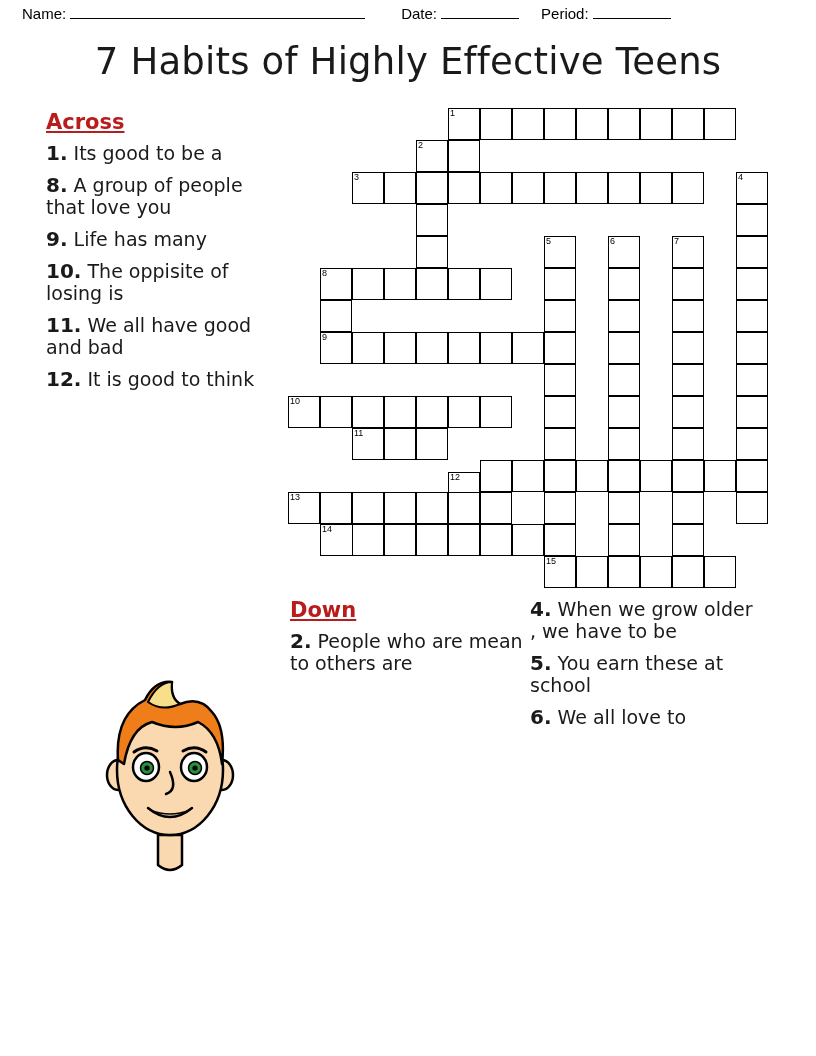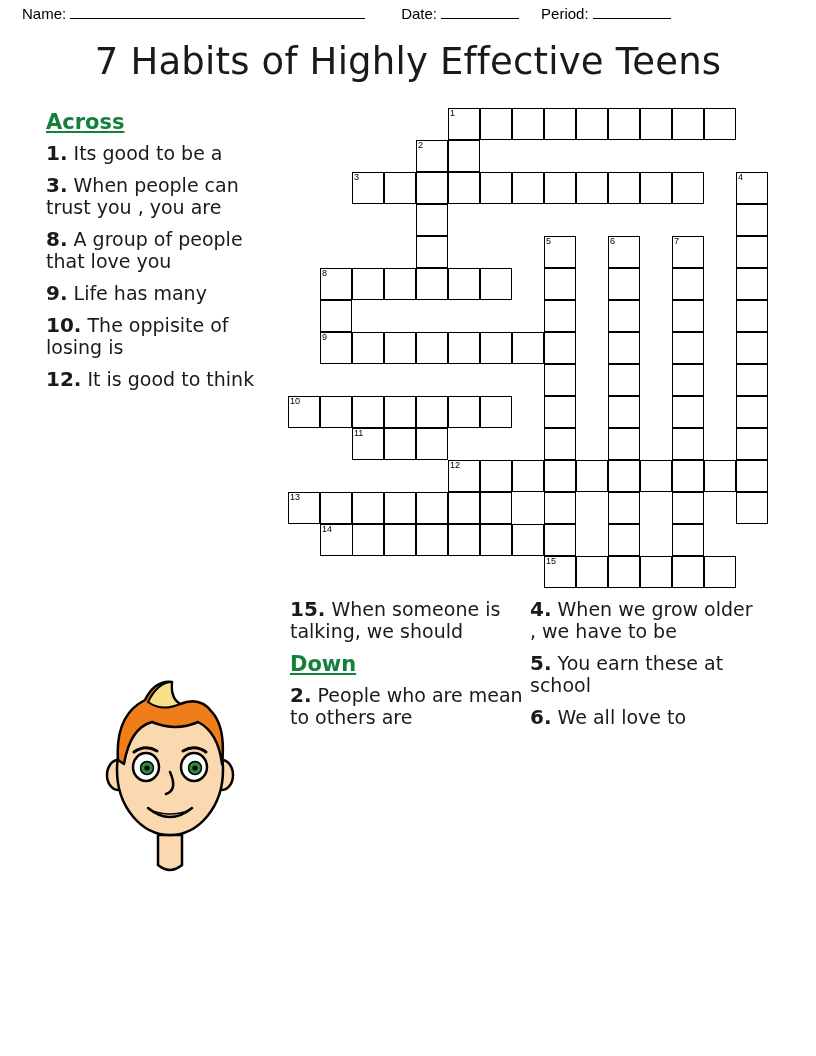--- a/index.html
+++ b/index.html
@@ -64,21 +64,21 @@
   }
   .clue .num {
     font-weight: bold;
     font-size: 20px;
   }
   .section-head {
     font-size: 21px;
     font-weight: bold;
     text-decoration: underline;
     margin-bottom: 8px;
-    color: #15803d;
+    color: #b91c1c;
   }
 
   
   .col-across {
     position: absolute;
     left: 46px;
     top: 110px;
     width: 238px;
   }
 
@@ -157,46 +157,42 @@
 <div class="title">7 Habits of Highly Effective Teens</div>
 
 <div class="col-across">
   <div class="section-head">Across</div>
 
   <div class="clue">
     <span class="num">1.</span>
     <span>Its good to be a</span>
   </div>
   <div class="clue">
-    <span class="num">3.</span>
-    <span>When people can trust you , you are</span>
-  </div>
-  <div class="clue">
     <span class="num">8.</span>
     <span>A group of people that love you</span>
   </div>
   <div class="clue">
     <span class="num">9.</span>
     <span>Life has many</span>
   </div>
   <div class="clue">
     <span class="num">10.</span>
     <span>The oppisite of losing is</span>
   </div>
   <div class="clue">
+    <span class="num">11.</span>
+    <span>We all have good and bad</span>
+  </div>
+  <div class="clue">
     <span class="num">12.</span>
     <span>It is good to think</span>
   </div>
 </div>
 
 <div class="col-mid">
-  <div class="clue">
-    <span class="num">15.</span>
-    <span>When someone is talking, we should</span>
-  </div>
   <div class="section-head">Down</div>
   <div class="clue">
     <span class="num">2.</span>
     <span>People who are mean to others are</span>
   </div>
 </div>
 
 <div class="col-right">
   <div class="clue">
     <span class="num">4.</span>
@@ -306,21 +302,21 @@
     <div class="cell" style="left: 448px; top: 288px;"></div>
     <div class="cell" style="left: 64px; top: 320px;">
       <span class="cn">11</span>
     </div>
     <div class="cell" style="left: 96px; top: 320px;"></div>
     <div class="cell" style="left: 128px; top: 320px;"></div>
     <div class="cell" style="left: 256px; top: 320px;"></div>
     <div class="cell" style="left: 320px; top: 320px;"></div>
     <div class="cell" style="left: 384px; top: 320px;"></div>
     <div class="cell" style="left: 448px; top: 320px;"></div>
-    <div class="cell" style="left: 160px; top: 352px;">
+    <div class="cell" style="left: 160px; top: 364px;">
       <span class="cn">12</span>
     </div>
     <div class="cell" style="left: 192px; top: 352px;"></div>
     <div class="cell" style="left: 224px; top: 352px;"></div>
     <div class="cell" style="left: 256px; top: 352px;"></div>
     <div class="cell" style="left: 288px; top: 352px;"></div>
     <div class="cell" style="left: 320px; top: 352px;"></div>
     <div class="cell" style="left: 352px; top: 352px;"></div>
     <div class="cell" style="left: 384px; top: 352px;"></div>
     <div class="cell" style="left: 416px; top: 352px;"></div>

